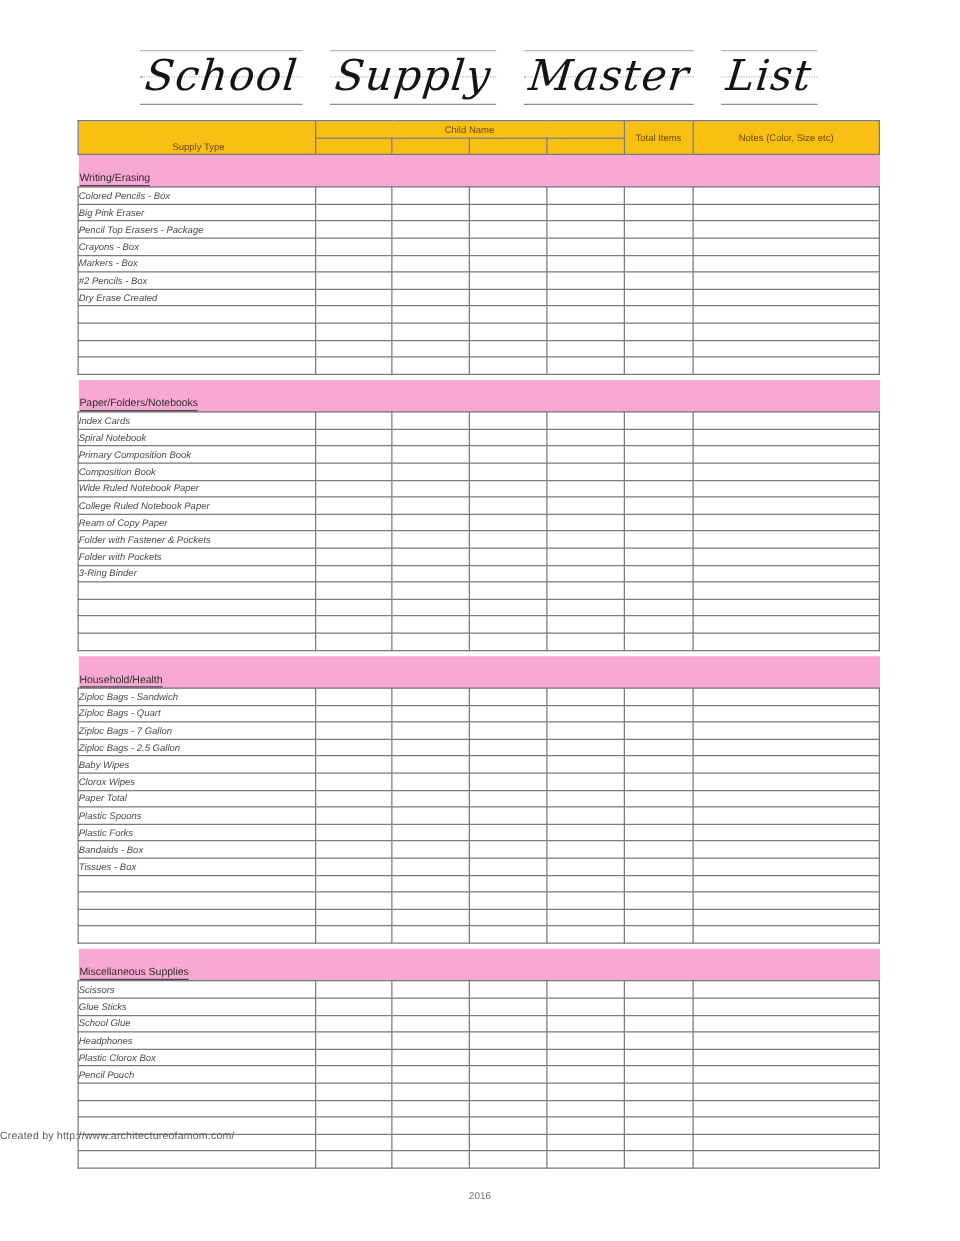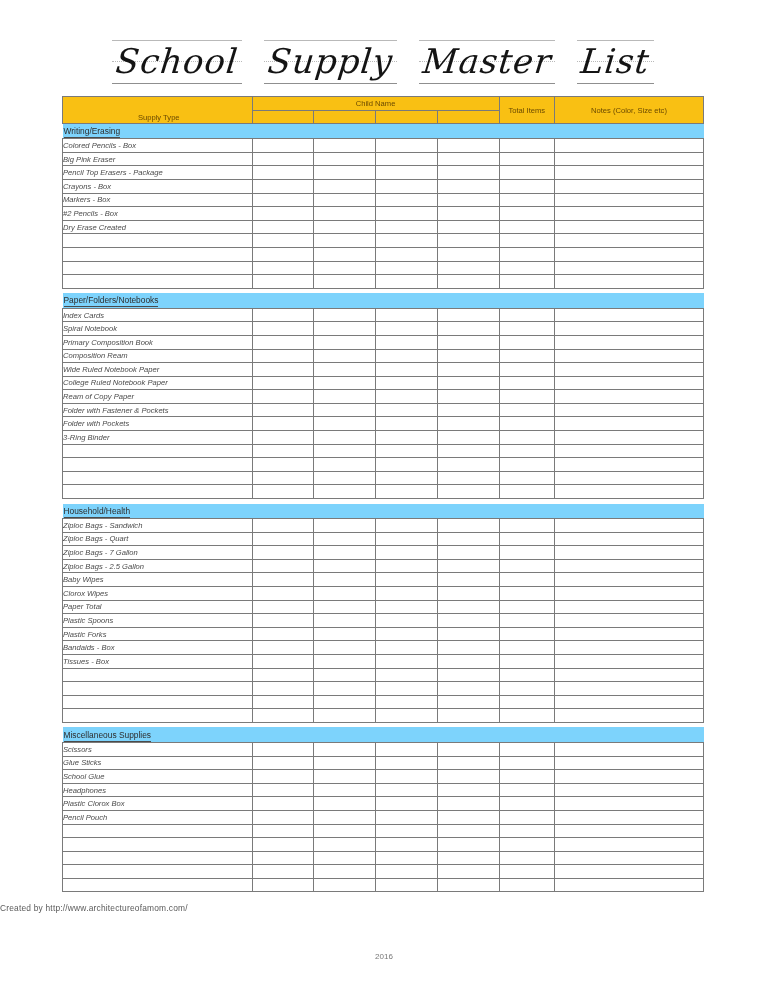--- a/index.html
+++ b/index.html
@@ -117,24 +117,24 @@
   }
   .hdr-sub td {
     background: #F9C013;
     border: 1px solid #6b5200;
     height: 12px;
   }
 
   
   tr.section-row td {
     border: none;
-    background: #7dd3fc;
+    background: #f9a8d4;
     height: 15px;
     padding-left: 1px;
-    padding-top: 2px;
+    padding-top: 13px;
     text-align: left;
   }
   tr.section-row td span {
     font-size: 8.4px;
     color: #2d2d2d;
     border-bottom: 1px solid #4a4a4a;
     padding-bottom: 1px;
     display: inline-block;
   }
   tr.spacer-row td {
@@ -369,21 +369,21 @@
           <tr>
             <td class="item-name">Primary Composition Book</td>
             <td class="blank-cell"></td>
             <td class="blank-cell"></td>
             <td class="blank-cell"></td>
             <td class="blank-cell"></td>
             <td class="blank-cell"></td>
             <td class="blank-cell"></td>
           </tr>
           <tr>
-            <td class="item-name">Composition Ream</td>
+            <td class="item-name">Composition Book</td>
             <td class="blank-cell"></td>
             <td class="blank-cell"></td>
             <td class="blank-cell"></td>
             <td class="blank-cell"></td>
             <td class="blank-cell"></td>
             <td class="blank-cell"></td>
           </tr>
           <tr>
             <td class="item-name">Wide Ruled Notebook Paper</td>
             <td class="blank-cell"></td>

